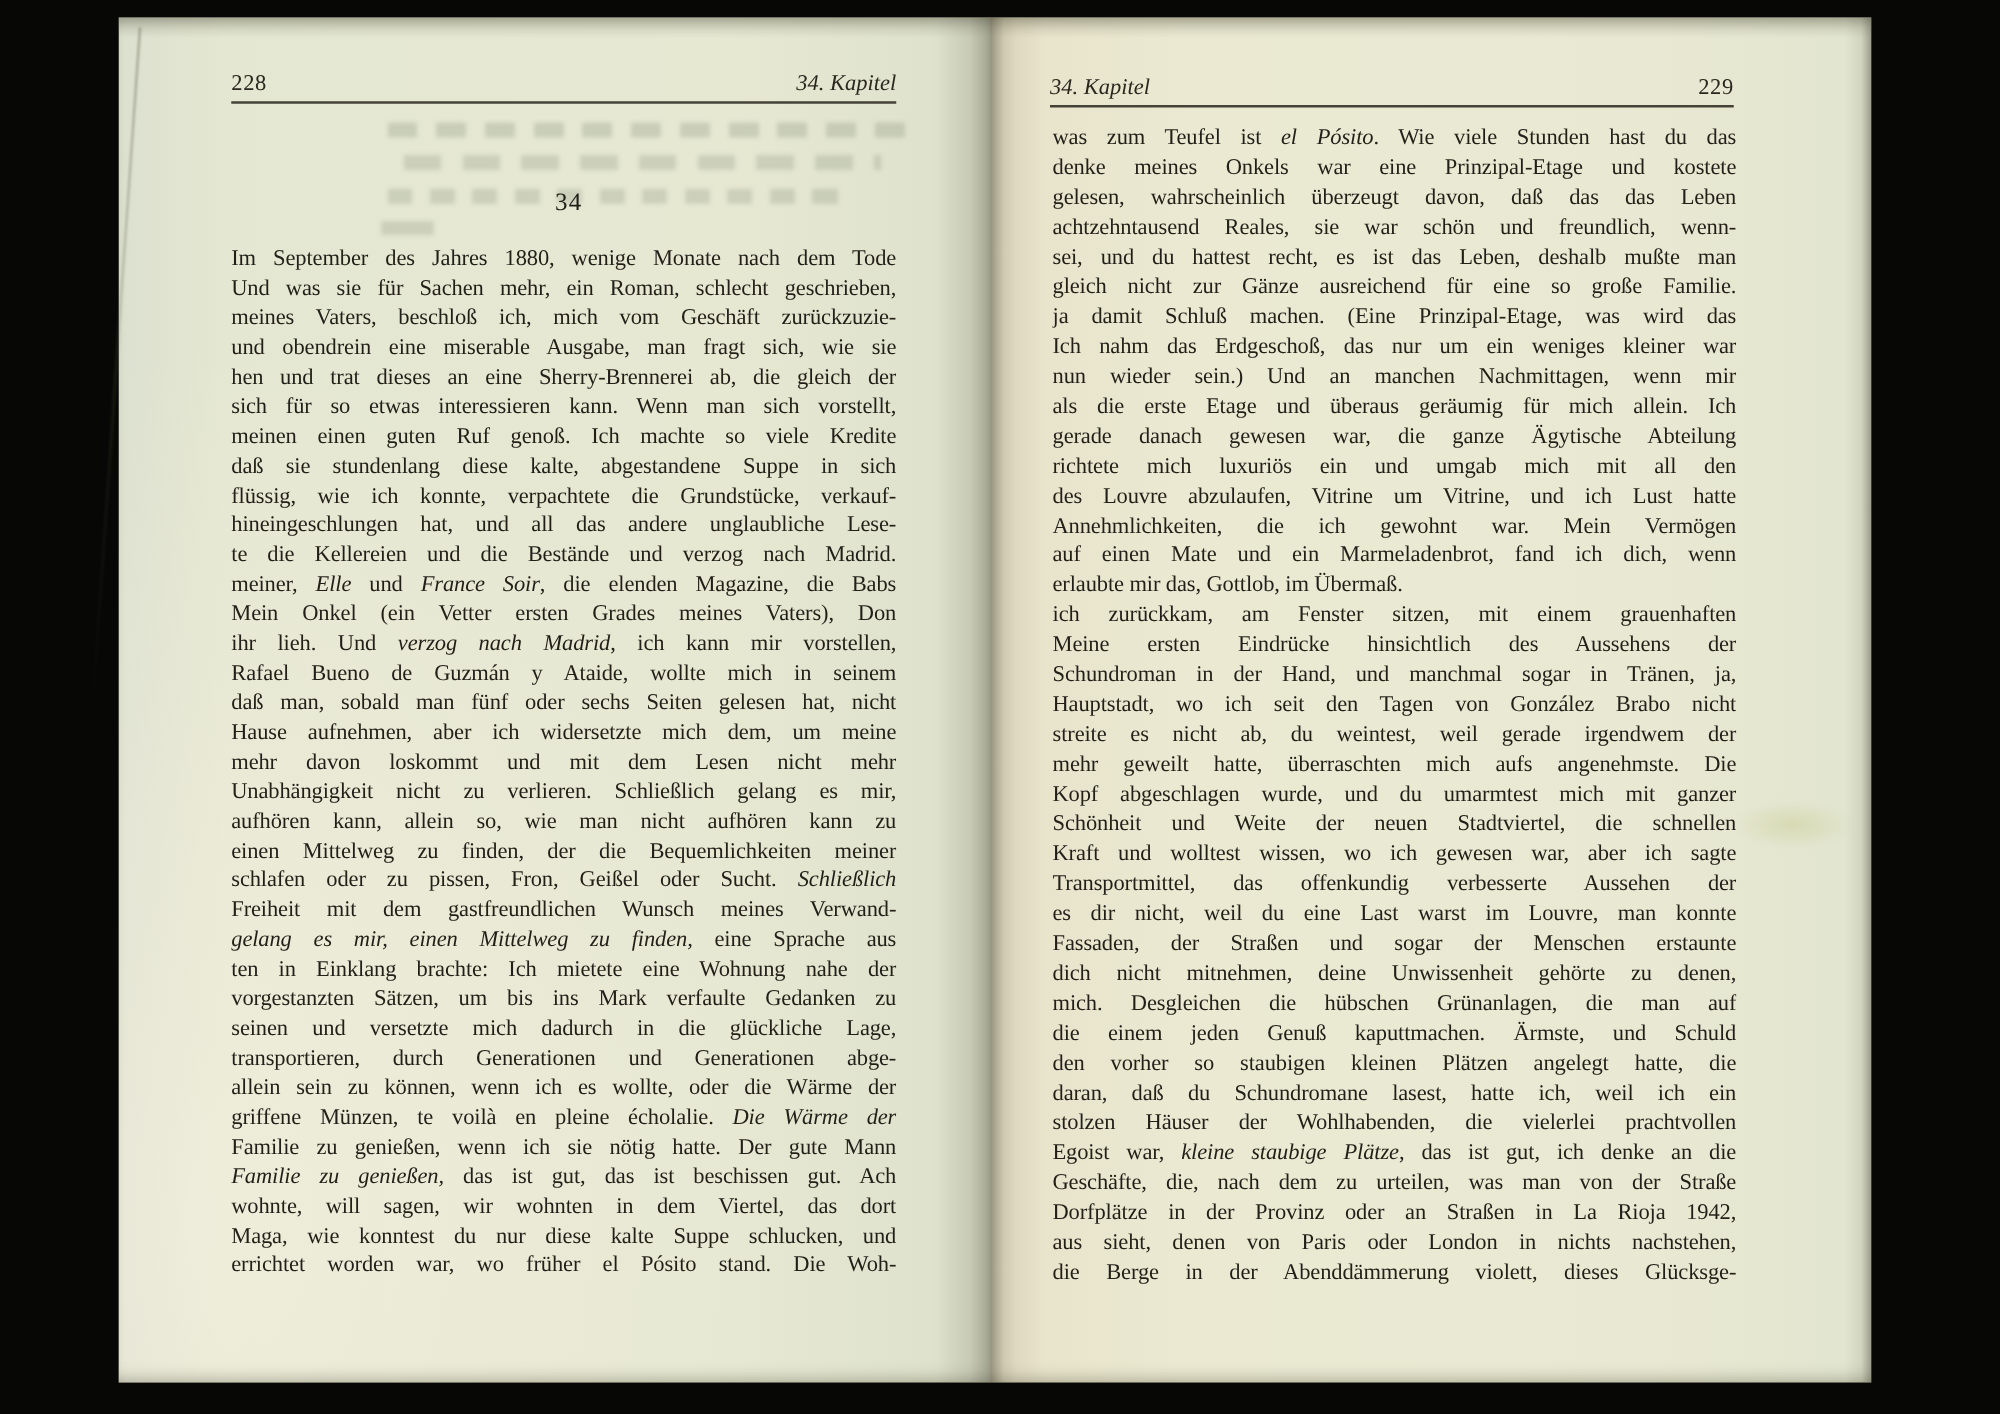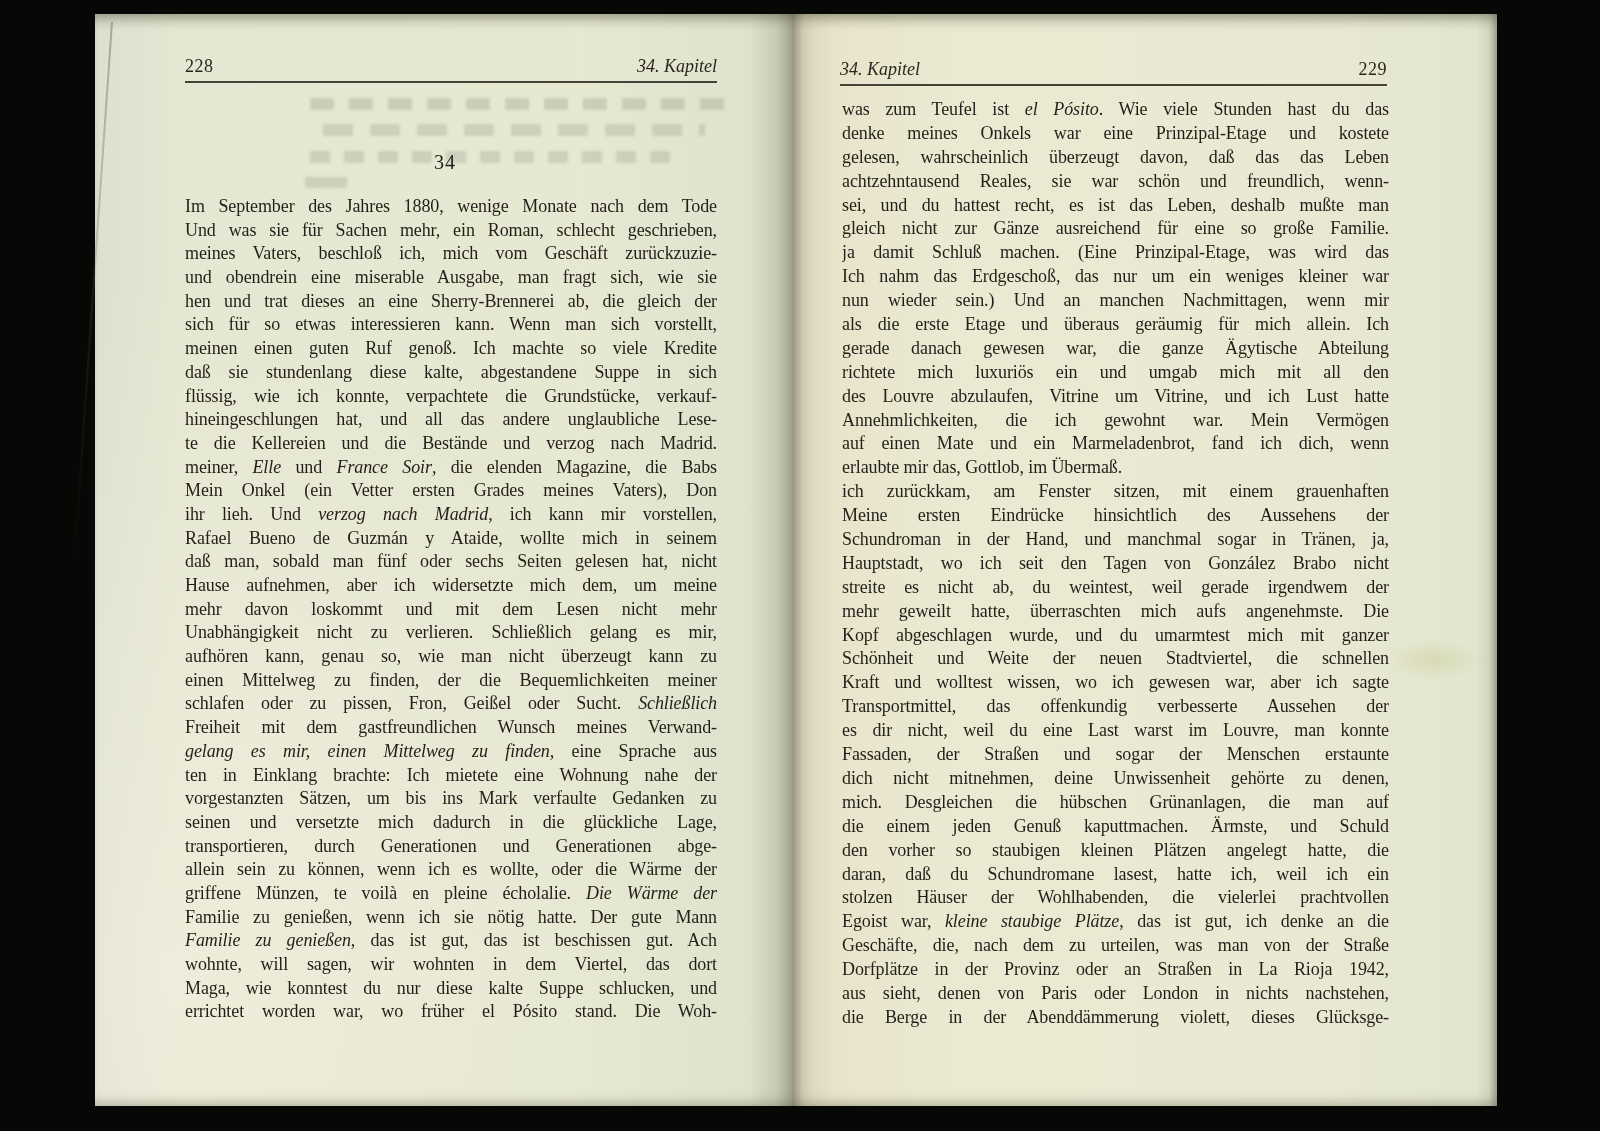--- a/index.html
+++ b/index.html
@@ -99,21 +99,21 @@
 
   .header-rule {
     position: absolute;
     border-top: 2px solid rgba(40,38,28,0.85);
   }
   .page-left .header-rule  { left: 90px; top: 67px; width: 532px; }
   .page-right .header-rule { left: 48px; top: 70px; width: 547px; }
 
   .chapter-number {
     position: absolute;
-    left: 84px;
+    left: 94px;
     top: 137px;
     width: 532px;
     text-align: center;
     font-size: 20px;
     letter-spacing: 1px;
     color: var(--ink, #221f18);
   }
 
   .page-body {
     position: absolute;
@@ -200,21 +200,21 @@
         <div class="line"><span>hineingeschlungen hat, und all das andere unglaubliche Lese-</span></div>
         <div class="line"><span>te die Kellereien und die Bestände und verzog nach Madrid.</span></div>
         <div class="line"><span>meiner, </span><em>Elle</em><span> und </span><em>France Soir</em><span>, die elenden Magazine, die Babs</span></div>
         <div class="line"><span>Mein Onkel (ein Vetter ersten Grades meines Vaters), Don</span></div>
         <div class="line"><span>ihr lieh. Und </span><em>verzog nach Madrid</em><span>, ich kann mir vorstellen,</span></div>
         <div class="line"><span>Rafael Bueno de Guzmán y Ataide, wollte mich in seinem</span></div>
         <div class="line"><span>daß man, sobald man fünf oder sechs Seiten gelesen hat, nicht</span></div>
         <div class="line"><span>Hause aufnehmen, aber ich widersetzte mich dem, um meine</span></div>
         <div class="line"><span>mehr davon loskommt und mit dem Lesen nicht mehr</span></div>
         <div class="line"><span>Unabhängigkeit nicht zu verlieren. Schließlich gelang es mir,</span></div>
-        <div class="line"><span>aufhören kann, genau so, wie man nicht überzeugt kann zu</span></div>
+        <div class="line"><span>aufhören kann, allein so, wie man nicht aufhören kann zu</span></div>
         <div class="line"><span>einen Mittelweg zu finden, der die Bequemlichkeiten meiner</span></div>
         <div class="line"><span>schlafen oder zu pissen, Fron, Geißel oder Sucht. </span><em>Schließlich</em></div>
         <div class="line"><span>Freiheit mit dem gastfreundlichen Wunsch meines Verwand-</span></div>
         <div class="line"><em>gelang es mir, einen Mittelweg zu finden,</em><span> eine Sprache aus</span></div>
         <div class="line"><span>ten in Einklang brachte: Ich mietete eine Wohnung nahe der</span></div>
         <div class="line"><span>vorgestanzten Sätzen, um bis ins Mark verfaulte Gedanken zu</span></div>
         <div class="line"><span>seinen und versetzte mich dadurch in die glückliche Lage,</span></div>
         <div class="line"><span>transportieren, durch Generationen und Generationen abge-</span></div>
         <div class="line"><span>allein sein zu können, wenn ich es wollte, oder die Wärme der</span></div>
         <div class="line"><span>griffene Münzen, te voilà en pleine écholalie. </span><em>Die Wärme der</em></div>

